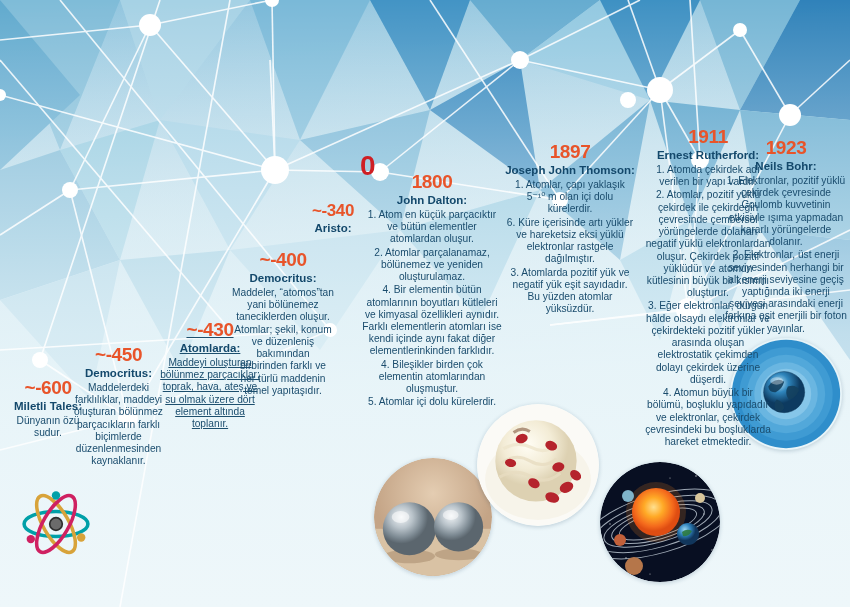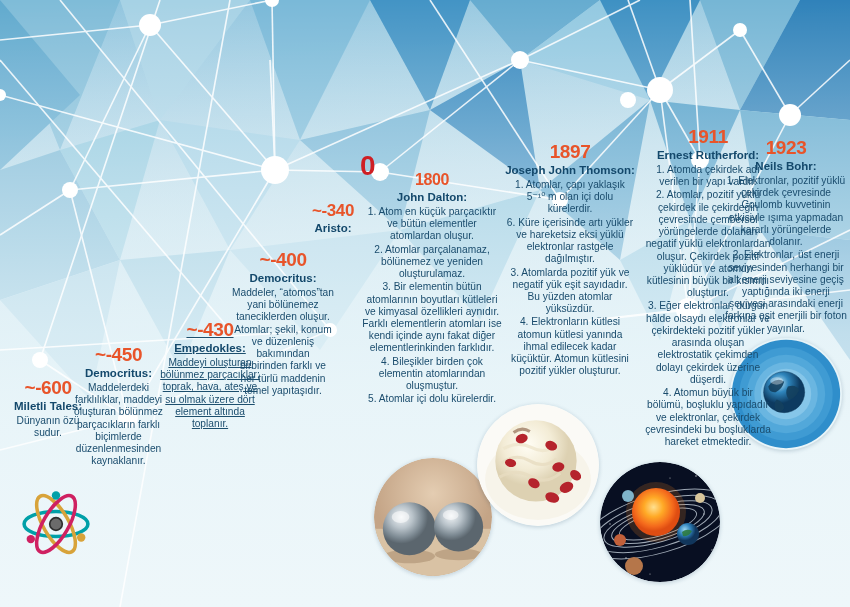--- a/index.html
+++ b/index.html
@@ -41,21 +41,21 @@
   #e-dalton  {left:362px;top:172px; width:140px;}
   #e-thomson {left:488px;top:142px; width:130px;margin-left:17px;}
   #e-ruther  {left:614px;top:127px; width:126px;margin-left:31px;}
   #e-bohr    {left:724px;top:138px; width:124px;}
 
   #e-tales   .year{font-size:19px;}
   #e-anax    .year{font-size:19px;}
   #e-emped   .year{font-size:19px;}
   #e-demo    .year{font-size:19px;}
   #e-aristo  .year{font-size:17px;}
-  #e-dalton  .year{font-size:16px;}
+  #e-dalton  .year{font-size:19px;}
   #e-thomson .year{font-size:19px;}
   #e-ruther  .year{font-size:19px;}
   #e-bohr    .year{font-size:19px;}
 
   #e-tales   .person,#e-anax .person,#e-emped .person,
   #e-demo .person,#e-aristo .person{font-size:11.5px;}
   #e-dalton .person,#e-thomson .person,
   #e-ruther .person,#e-bohr .person{font-size:11.5px;}
 
   #e-tales .body,#e-anax .body,#e-emped .body,
@@ -339,21 +339,21 @@
   <div class="entry" id="e-anax">
     <div class="year">~-450</div>
     <div class="person">Democritus:</div>
     <div class="body">
       <p>Maddelerdeki farklılıklar, maddeyi oluşturan bölünmez parçacıkların farklı biçimlerde düzenlenmesinden kaynaklanır.</p>
     </div>
   </div>
 
   <div class="entry" id="e-emped">
     <div class="year">~-430</div>
-    <div class="person">Empedokles:</div>
+    <div class="person">Atomlarda:</div>
     <div class="body">
       <p>Maddeyi oluşturan bölünmez parçacıklar; toprak, hava, ateş ve su olmak üzere dört element altında toplanır.</p>
     </div>
   </div>
 
   <div class="entry" id="e-demo">
     <div class="year">~-400</div>
     <div class="person">Democritus:</div>
     <div class="body">
       <p>Maddeler, “atomos”tan yani bölünemez taneciklerden oluşur. Atomlar; şekil, konum ve düzenleniş bakımından birbirinden farklı ve her türlü maddenin temel yapıtaşıdır.</p>
@@ -364,34 +364,33 @@
     <div class="year">~-340</div>
     <div class="person">Aristo:</div>
   </div>
 
   <div class="entry" id="e-dalton">
     <div class="year">1800</div>
     <div class="person">John Dalton:</div>
     <div class="body">
       <p>1. Atom en küçük parçacıktır ve bütün elementler atomlardan oluşur.</p>
       <p>2. Atomlar parçalanamaz, bölünemez ve yeniden oluşturulamaz.</p>
-      <p>3. Bir elementin bütün atomlarının boyutları kütleleri ve kimyasal özellikleri aynıdır. Farklı elementlerin atomları ise kendi içinde aynı fakat diğer elementlerinkinden farklıdır.</p>
+      <p>4. Bir elementin bütün atomlarının boyutları kütleleri ve kimyasal özellikleri aynıdır. Farklı elementlerin atomları ise kendi içinde aynı fakat diğer elementlerinkinden farklıdır.</p>
       <p>4. Bileşikler birden çok elementin atomlarından oluşmuştur.</p>
       <p>5. Atomlar içi dolu kürelerdir.</p>
     </div>
   </div>
 
   <div class="entry" id="e-thomson">
     <div class="year">1897</div>
     <div class="person">Joseph John Thomson:</div>
     <div class="body">
       <p>1. Atomlar, çapı yaklaşık 5⁻¹⁰ m olan içi dolu kürelerdir.</p>
       <p>6. Küre içerisinde artı yükler ve hareketsiz eksi yüklü elektronlar rastgele dağılmıştır.</p>
       <p>3. Atomlarda pozitif yük ve negatif yük eşit sayıdadır. Bu yüzden atomlar yüksüzdür.</p>
-      <p>4. Elektronların kütlesi atomun kütlesi yanında ihmal edilecek kadar küçüktür. Atomun kütlesini pozitif yükler oluşturur.</p>
     </div>
   </div>
 
   <div class="entry" id="e-ruther">
     <div class="year">1911</div>
     <div class="person">Ernest Rutherford:</div>
     <div class="body">
       <p>1. Atomda çekirdek adı verilen bir yapı vardır.</p>
       <p>2. Atomlar, pozitif yüklü çekirdek ile çekirdeğin çevresinde çembersel yörüngelerde dolanan negatif yüklü elektronlardan oluşur. Çekirdek pozitif yüklüdür ve atomun kütlesinin büyük bir kısmını oluşturur.</p>
       <p>3. Eğer elektronlar, durgun hâlde olsaydı elektronlar ve çekirdekteki pozitif yükler arasında oluşan elektrostatik çekimden dolayı çekirdek üzerine düşerdi.</p>

